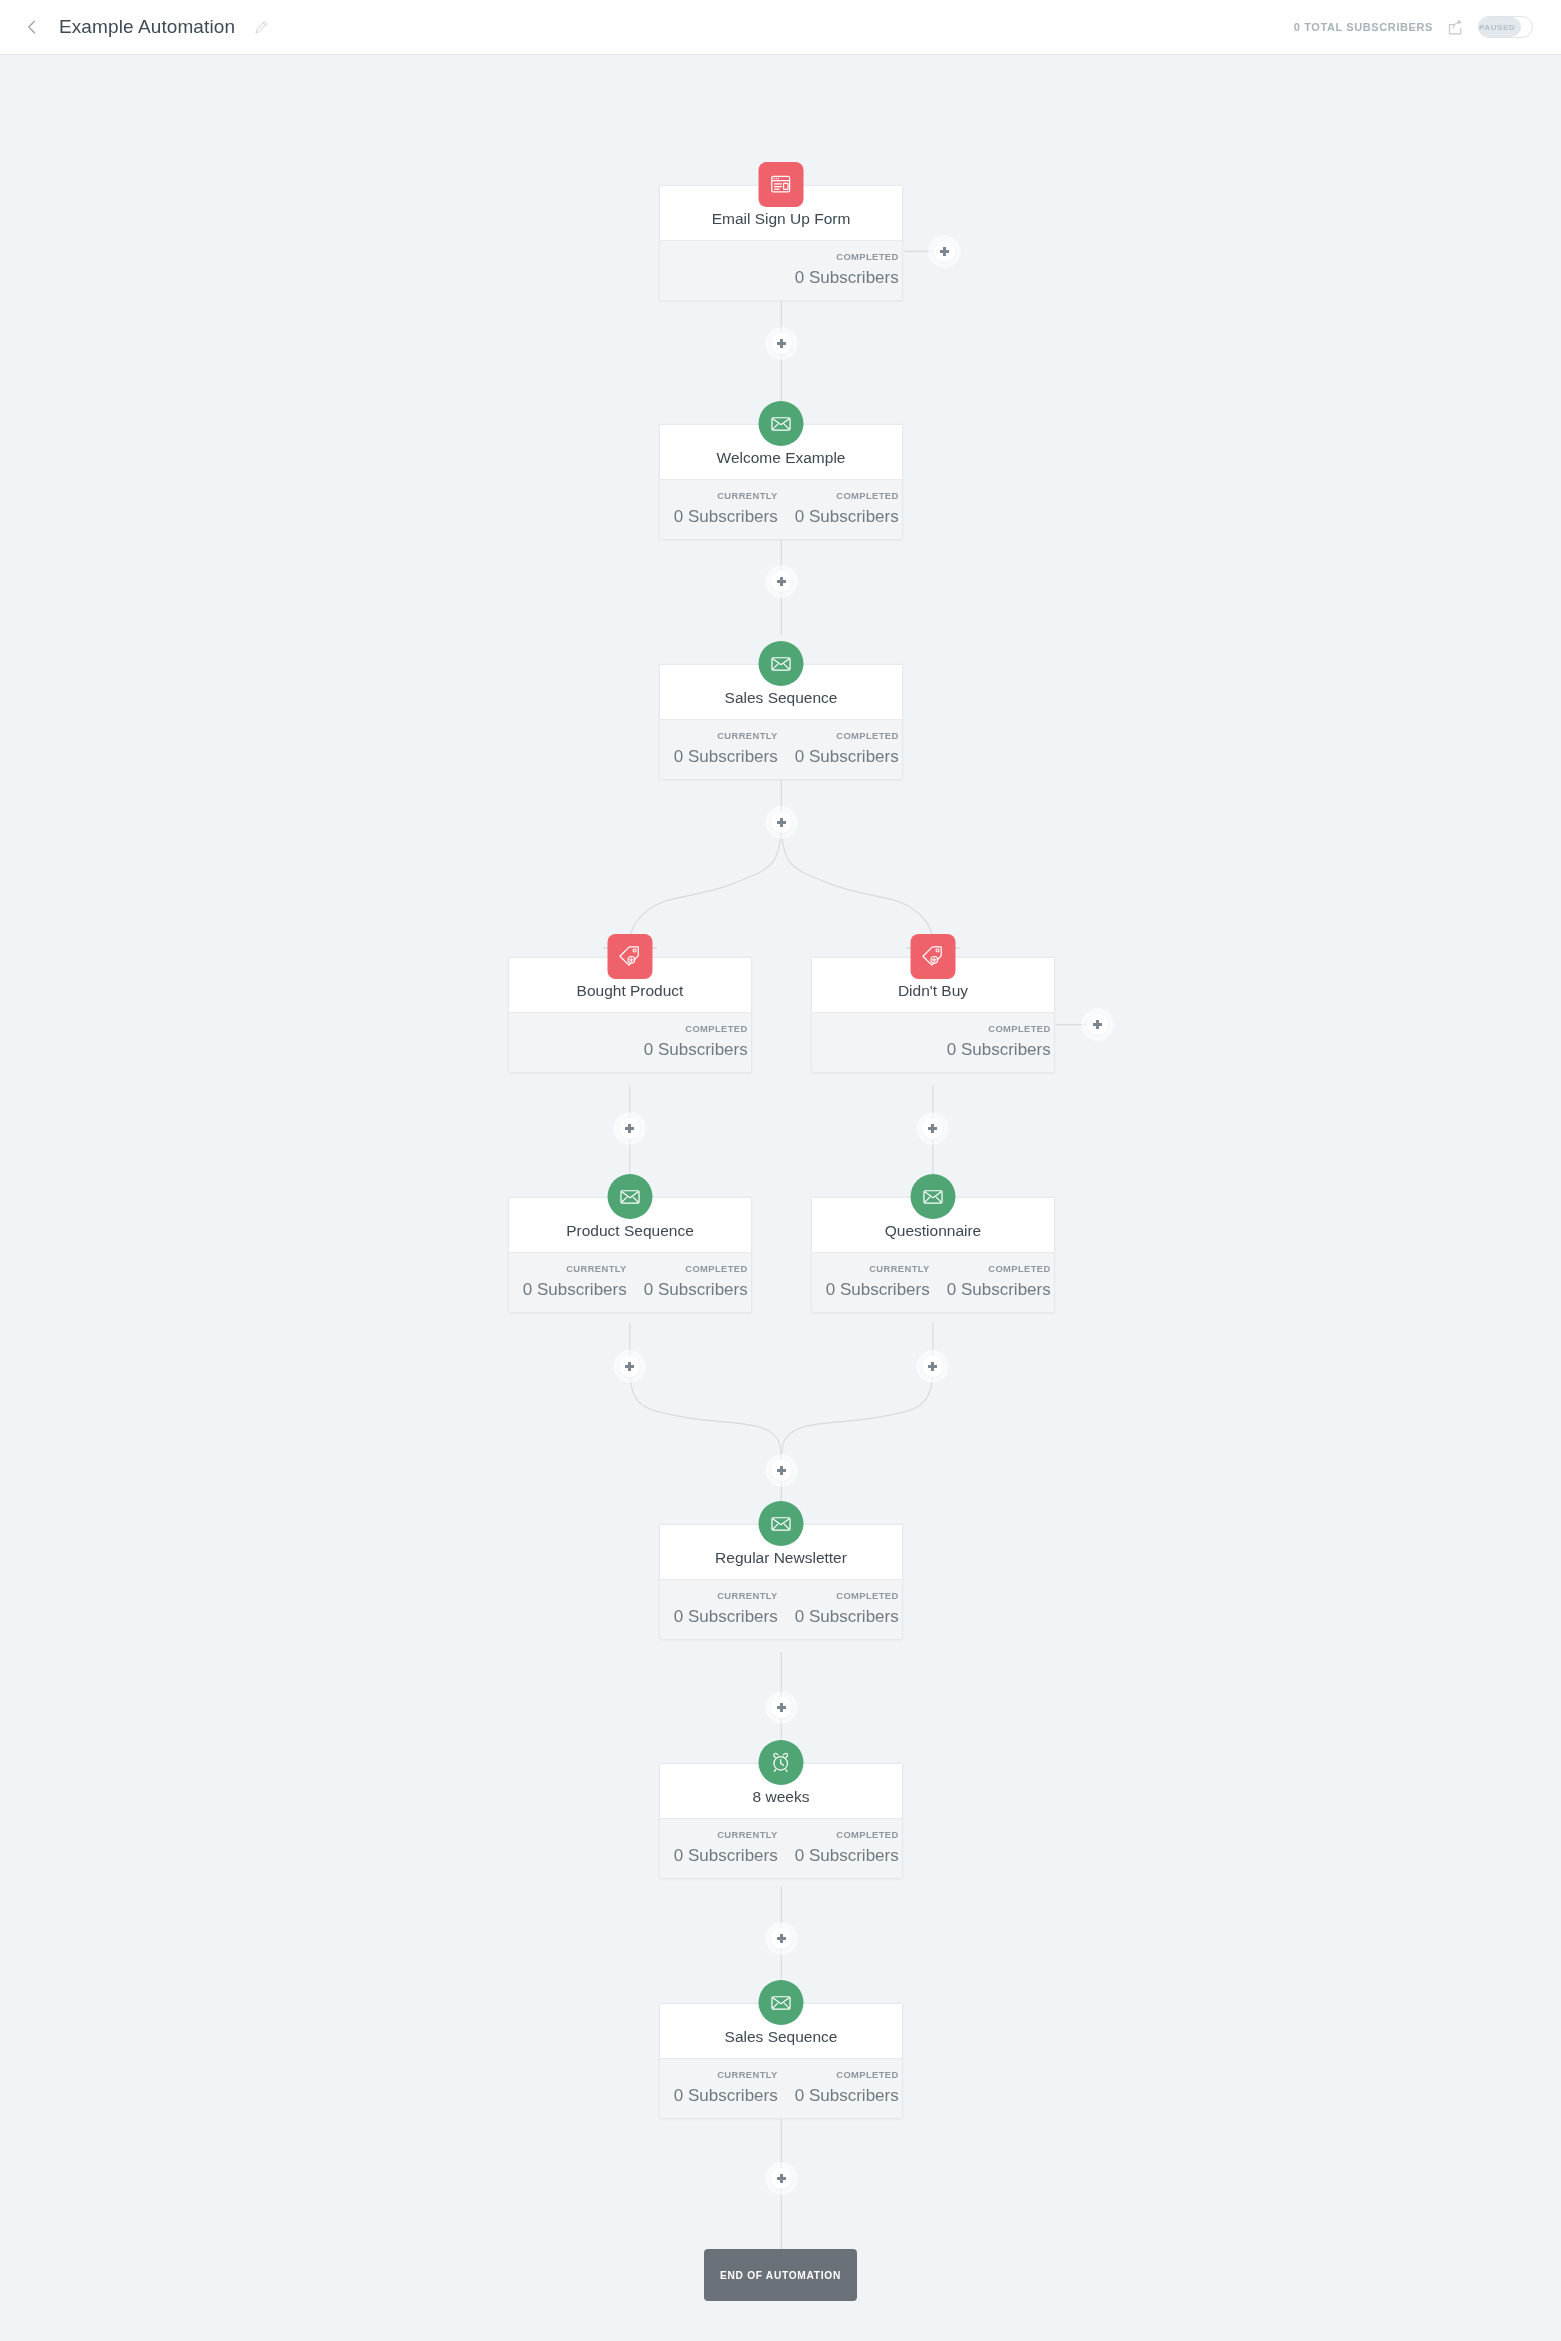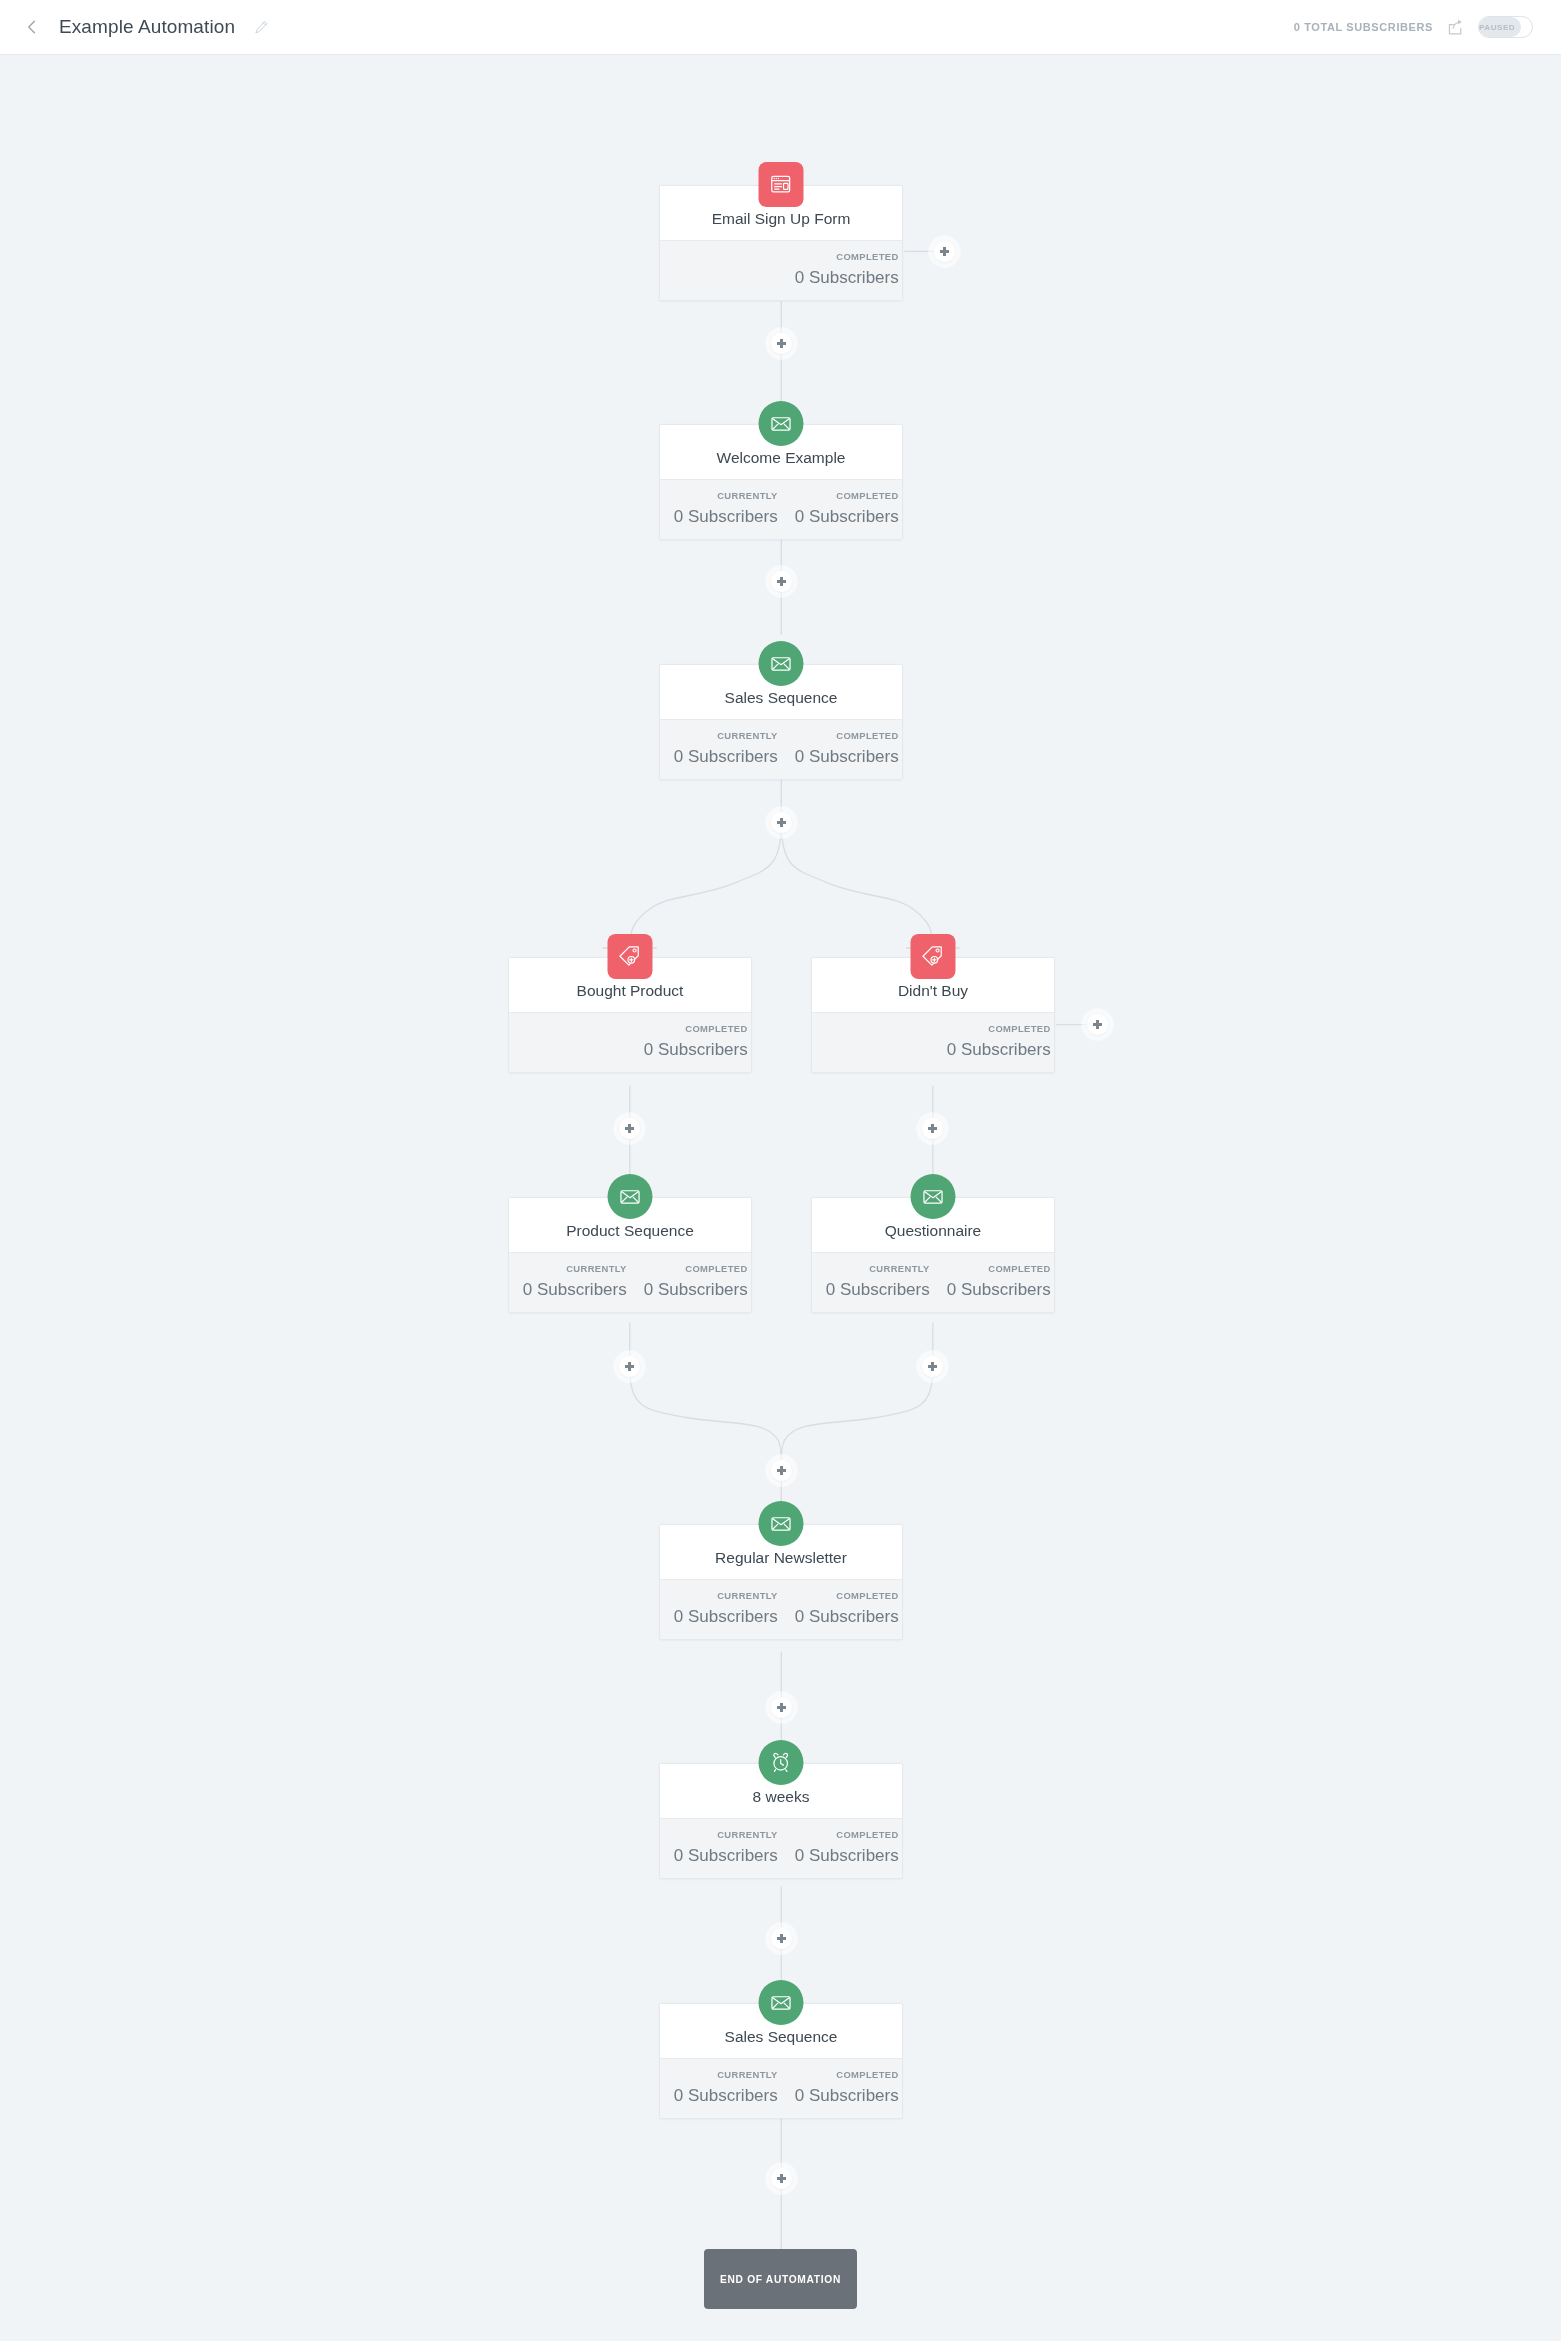--- a/index.html
+++ b/index.html
@@ -200,21 +200,21 @@
   }
   .plus-glyph:before { left: 3.3px; top: 0; width: 2.4px; height: 9px; }
   .plus-glyph:after  { left: 0; top: 3.3px; width: 9px; height: 2.4px; }
 
   
   .end-btn {
     position: absolute;
     left: 704px;
     top: 2194px;
     width: 153px;
-    height: 60px;
+    height: 52px;
     background: #6b7178;
     border-radius: 4.1px;
     display: flex;
     align-items: center;
     justify-content: center;
     cursor: pointer;
     z-index: 8;
   }
   .end-btn-label {
     color: #ffffff;

